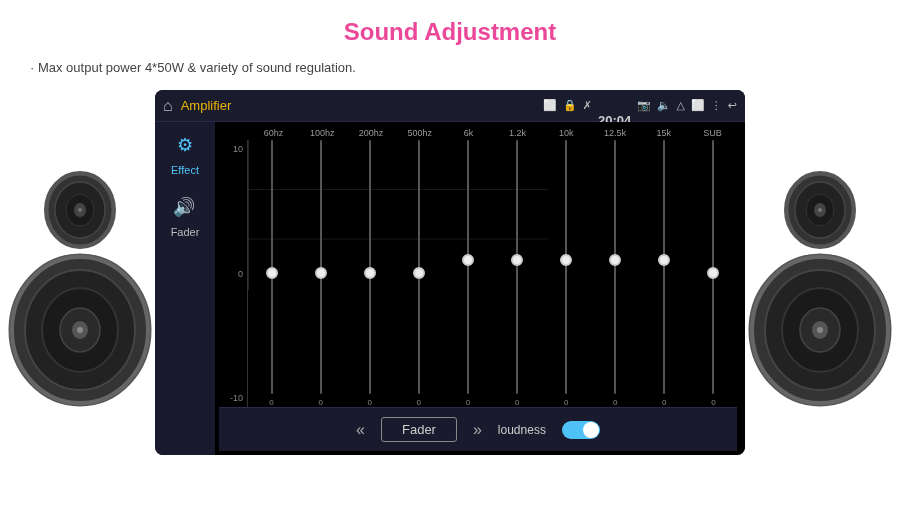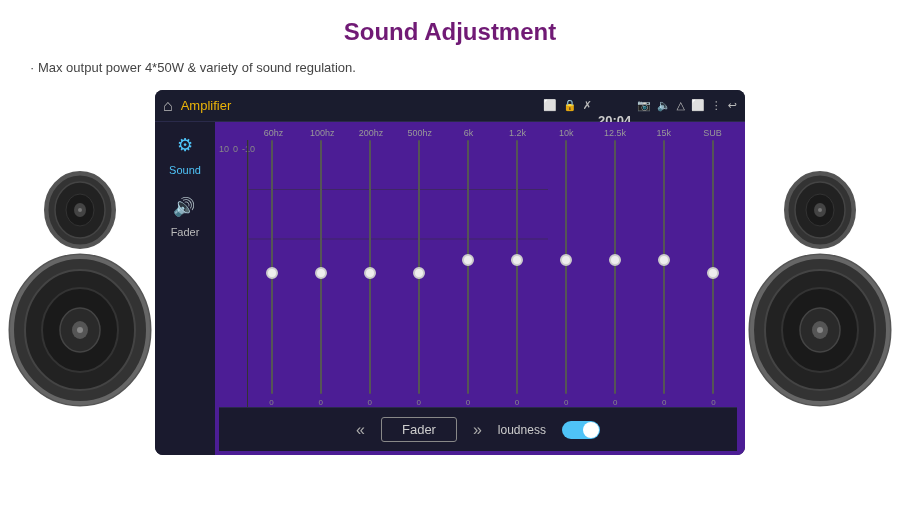--- a/index.html
+++ b/index.html
@@ -16,21 +16,21 @@
       height: 509px;
       background: #fff;
       position: relative;
     }
 
     .page-title {
       text-align: center;
       padding: 18px 0 10px 0;
       font-size: 24px;
       font-weight: bold;
-      color: #701a75;
+      color: #ec4899;
     }
 
     .subtitle {
       padding: 4px 30px 10px 30px;
       font-size: 13px;
       color: #444;
     }
 
     .main-content {
       display: flex;
@@ -95,21 +95,21 @@
       margin-top: 12px;
     }
     .eq-sidebar .fader-label {
       color: #bbb;
       font-size: 11px;
     }
 
     
     .eq-main {
       flex: 1;
-      background: #4c1d95;
+      background: #000000;
       display: flex;
       flex-direction: column;
       padding: 6px 8px 4px 4px;
     }
 
     
     .freq-labels {
       display: flex;
       align-items: center;
       padding: 0 0 2px 30px;
@@ -126,21 +126,21 @@
     .eq-graph {
       flex: 1;
       position: relative;
       display: flex;
     }
 
     
     .y-axis {
       width: 28px;
       display: flex;
-      flex-direction: row;
+      flex-direction: column;
       justify-content: space-between;
       padding: 4px 0;
     }
     .y-label {
       color: #888;
       font-size: 9px;
       text-align: right;
       padding-right: 4px;
     }
 
@@ -296,21 +296,21 @@
             <span>⬜</span>
             <span>⋮</span>
             <span>↩</span>
           </div>
         </div>
 
         <div class="eq-area">
 
           <div class="eq-sidebar">
             <span class="eq-icon">⚙</span>
-            <span class="eq-label">Sound</span>
+            <span class="eq-label">Effect</span>
             <span class="fader-icon">🔊</span>
             <span class="fader-label">Fader</span>
           </div>
 
           <div class="eq-main">
 
             <div class="freq-labels" id="freq-labels-container">
                 <span class="freq-label">60hz</span>
                 <span class="freq-label">100hz</span>
                 <span class="freq-label">200hz</span>

